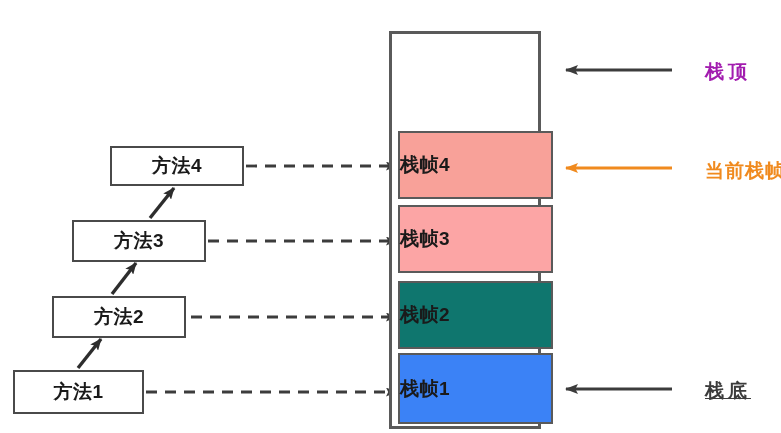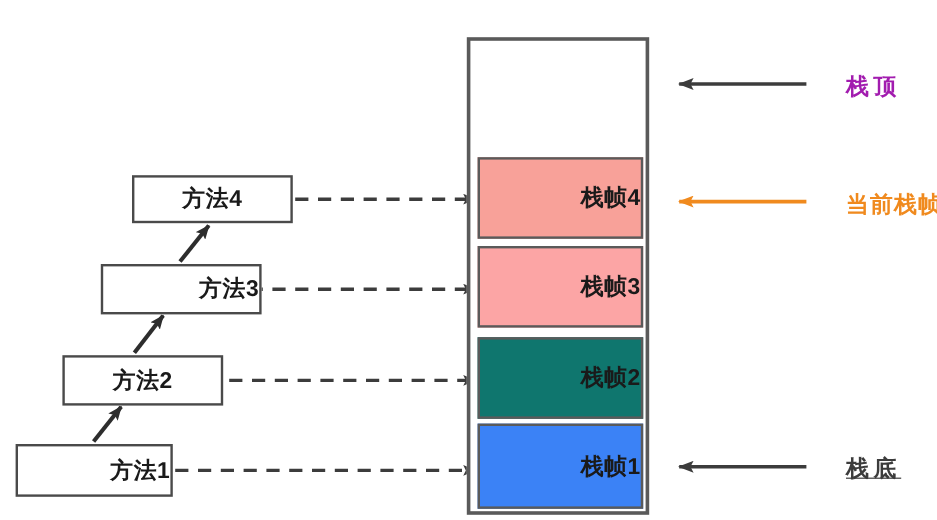--- a/index.html
+++ b/index.html
@@ -32,50 +32,50 @@
     border: 2px solid #4a4a4a;
     display: flex;
     align-items: center;
     justify-content: center;
     color: #1a1a1a;
     font-size: 19px;
     font-weight: bold;
     letter-spacing: 0.5px;
   }
   #method4 { left: 110px; top: 146px; width: 134px; height: 40px; text-align: center; }
-  #method3 { left: 84px;  top: 220px; width: 134px; height: 42px; justify-content: flex-end; }
+  #method3 { left: 72px;  top: 220px; width: 134px; height: 42px; }
   #method2 { left: 52px;  top: 296px; width: 134px; height: 42px; }
-  #method1 { left: 13px;  top: 370px; width: 131px; height: 44px; justify-content: flex-end; }
+  #method1 { left: 13px;  top: 370px; width: 131px; height: 44px; }
 
   
   #stack-container {
     position: absolute;
     left: 389px;
     top: 31px;
     width: 152px;
     height: 398px;
     box-sizing: border-box;
     background: #ffffff;
     border: 3px solid #5a5a5a;
   }
 
   
   .stack-frame {
     position: absolute;
     box-sizing: border-box;
     border: 2px solid #5a5a5a;
     display: flex;
     align-items: center;
-    justify-content: flex-end;
+    justify-content: flex-start;
     color: #1a1a1a;
     font-size: 19px;
     font-weight: bold;
     letter-spacing: 0.5px;
     left: 398px;
-    width: 138px;
+    width: 155px;
   }
   #frame4 { top: 131px; height: 68px; background: #f8a199; }
   #frame3 { top: 205px; height: 68px; background: #fca5a5; }
   #frame2 { top: 281px; height: 68px; background: #0f766e; }
   #frame1 { top: 353px; height: 71px; background: #3b82f6; }
 
   
   .side-label {
     position: absolute;
     font-size: 19px;

